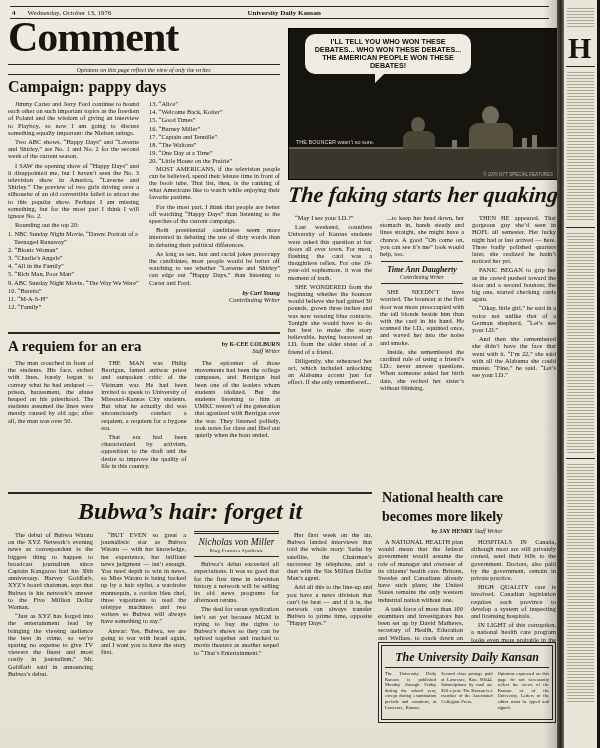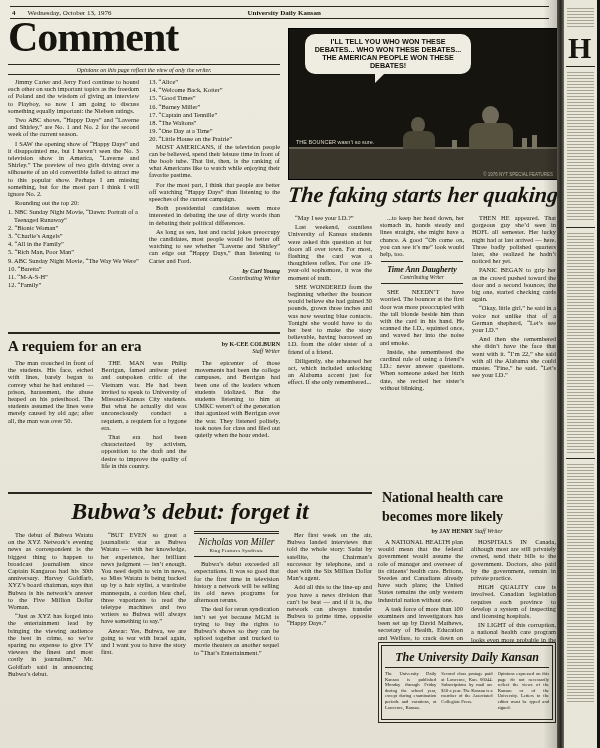--- a/index.html
+++ b/index.html
@@ -125,20 +125,21 @@
     <span class="pn">4</span>
     <span class="date">Wednesday, October 13, 1976</span>
     <span class="paper">University Daily Kansan</span>
     <span class="spacer"></span>
   </div>
 
   <div class="comment-title">Comment</div>
   <div class="comment-tag">Opinions on this page reflect the view of only the writer.</div>
 
   <div class="campaign">
+    <h2>Campaign: pappy days</h2>
     <div class="body bodytext">
       <div>
           <p class="p">Jimmy Carter and Jerry Ford continue to hound each other on such important topics as the freedom of Poland and the wisdom of giving an interview to Playboy, so now I am going to discuss something equally important: the Nielsen ratings.</p>
           <p class="p">Two ABC shows, “Happy Days” and “Laverne and Shirley,” are No. 1 and No. 2 for the second week of the current season.</p>
           <p class="p">I SAW the opening show of “Happy Days” and it disappointed me, but I haven’t seen the No. 3 television show in America, “Laverne and Shirley.” The preview of two girls driving over a silhouette of an old convertible failed to attract me to this popular show. Perhaps I am missing something, but for the most part I think I will ignore No. 2.</p>
           <p class="p">Rounding out the top 20:</p>
         </div>
       <div>
           <p class="p listline">1. NBC Sunday Night Movie, “Dawn: Portrait of a Teenaged Runaway”</p>
           <p class="p listline">2. “Bionic Woman”</p>
@@ -252,21 +253,21 @@
         </div>
       <div class="col">
           <p class="p">HOSPITALS IN Canada, although most are still privately owned, send their bills to the government. Doctors, also paid by the government, remain in private practice.</p>
           <p class="p">HIGH QUALITY care is involved. Canadian legislation requires each province to develop a system of inspecting and licensing hospitals.</p>
           <p class="p">IN LIGHT of this corruption, a national health care program looks even more probable in the future. In past programs some part of the citizenry has always been left out. Such is not the case with Canada’s program: all citizens are covered.</p>
         </div>
     </div>
   </div>
 
   <div class="bubwa">
-    <h2>Bubwa’s debut: forget it</h2>
+    <h2>Bubwa’s hair: forget it</h2>
     <div class="cols bodytext">
       <div class="col">
           <p class="p">The debut of Bubwa Watatu on the XYZ Network’s evening news as correspondent is the biggest thing to happen to broadcast journalism since Captain Kangaroo had his 30th anniversary. Harvey Goldfarb, XYZ’s board chairman, says that Bubwa is his network’s answer to the Five Million Dollar Woman.</p>
           <p class="p">“Just as XYZ has forged into the entertainment lead by bringing the viewing audience the best in crime, so we’re sparing no expense to give TV viewers the finest and most costly in journalism,” Mr. Goldfarb said in announcing Bubwa’s debut.</p>
         </div>
       <div class="col">
           <p class="p">“BUT EVEN so great a journalistic star as Bubwa Watatu — with her knowledge, her experience, her brilliant news judgment — isn’t enough. You need depth to win in news, so Miss Watatu is being backed up by a hair stylist, a wardrobe mannequin, a cordon bleu chef, three vaporizers to read the teletype machines and two writers so Bubwa will always have something to say.”</p>
           <p class="p">Anwar: Yes, Bubwa, we are going to war with Israel again, and I want you to have the story first.</p>
         </div>
       <div class="col">

